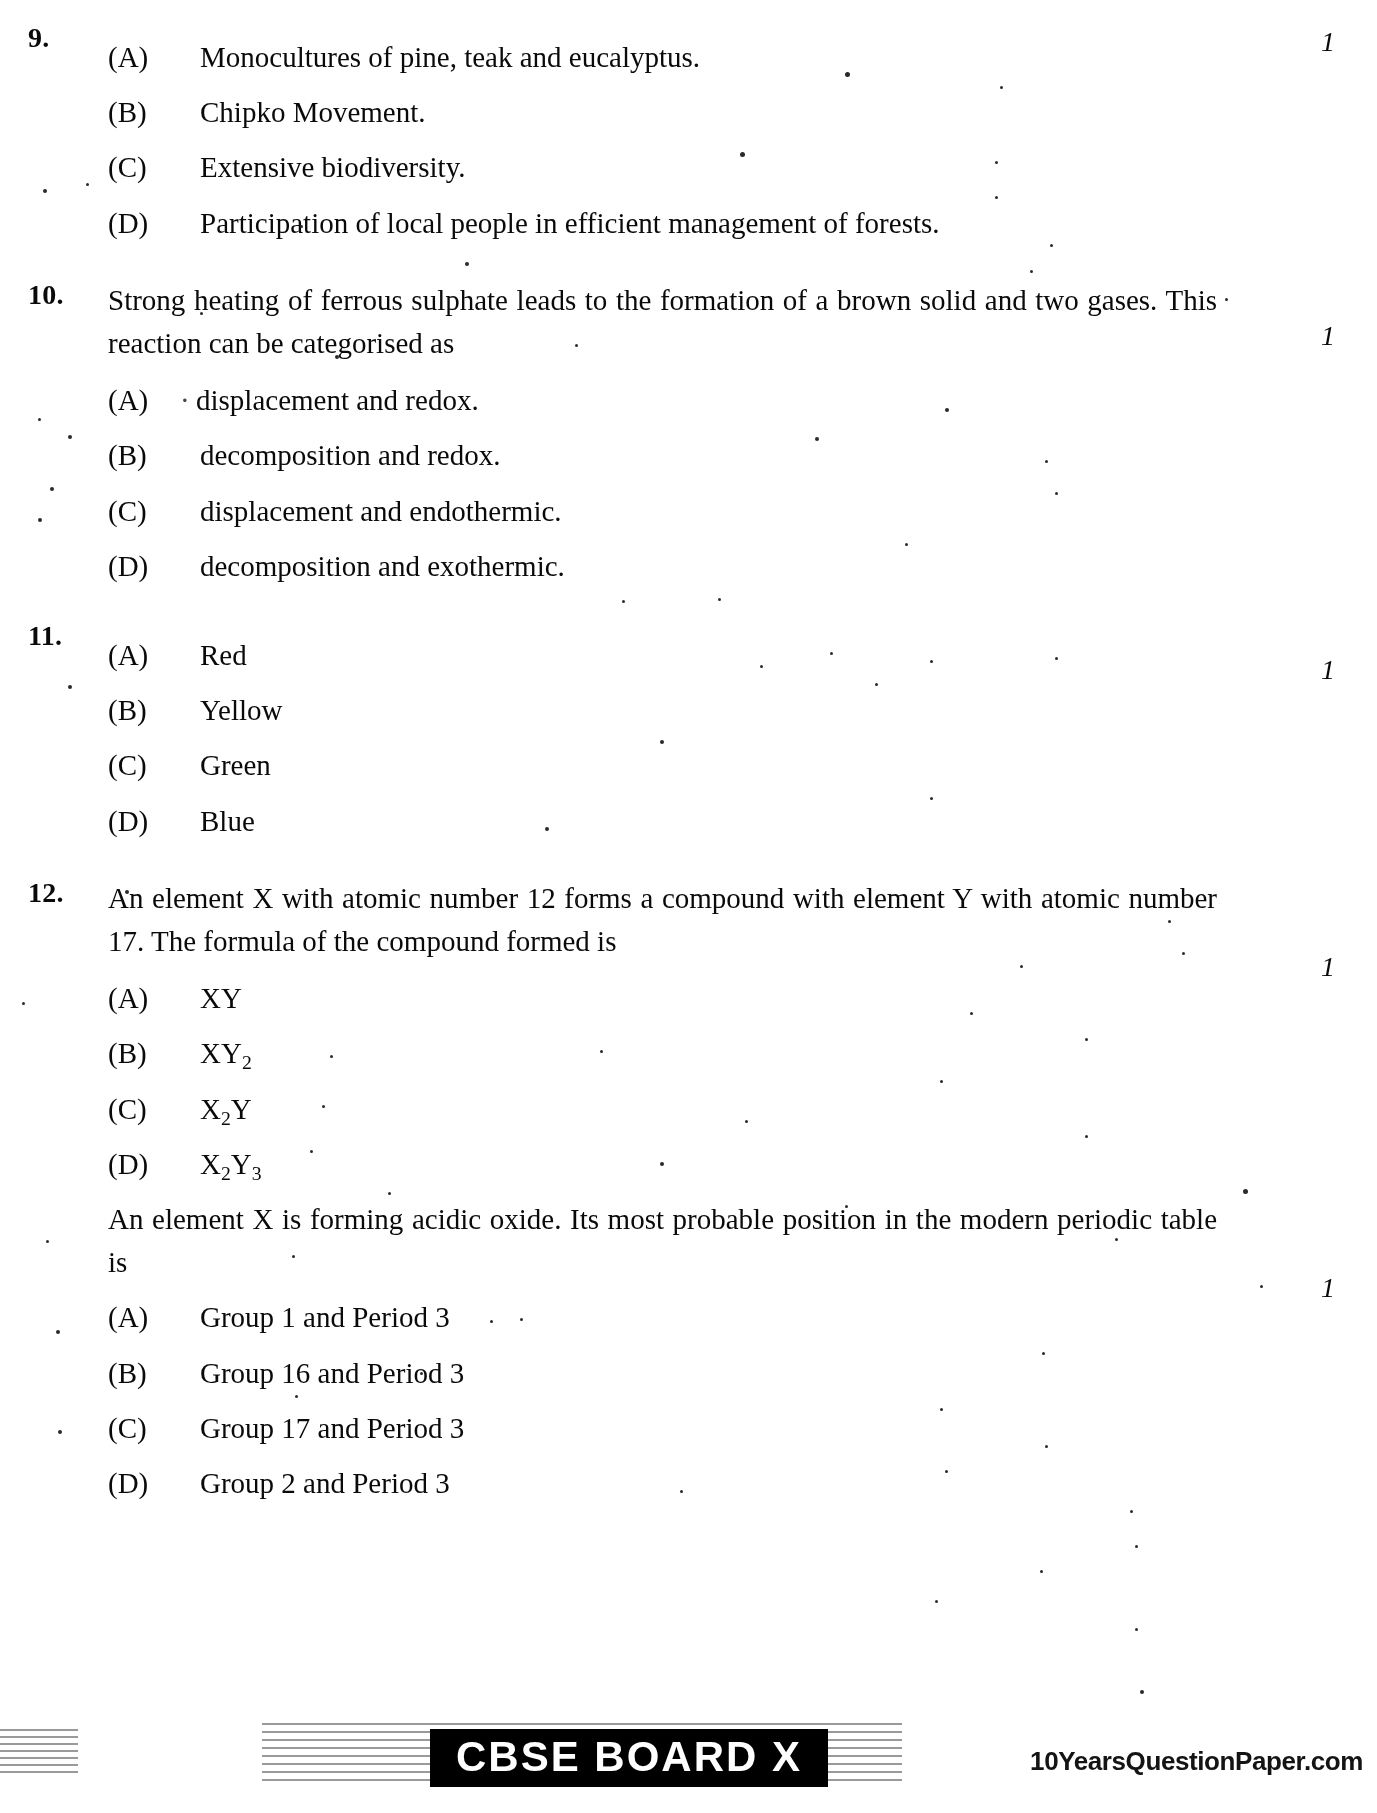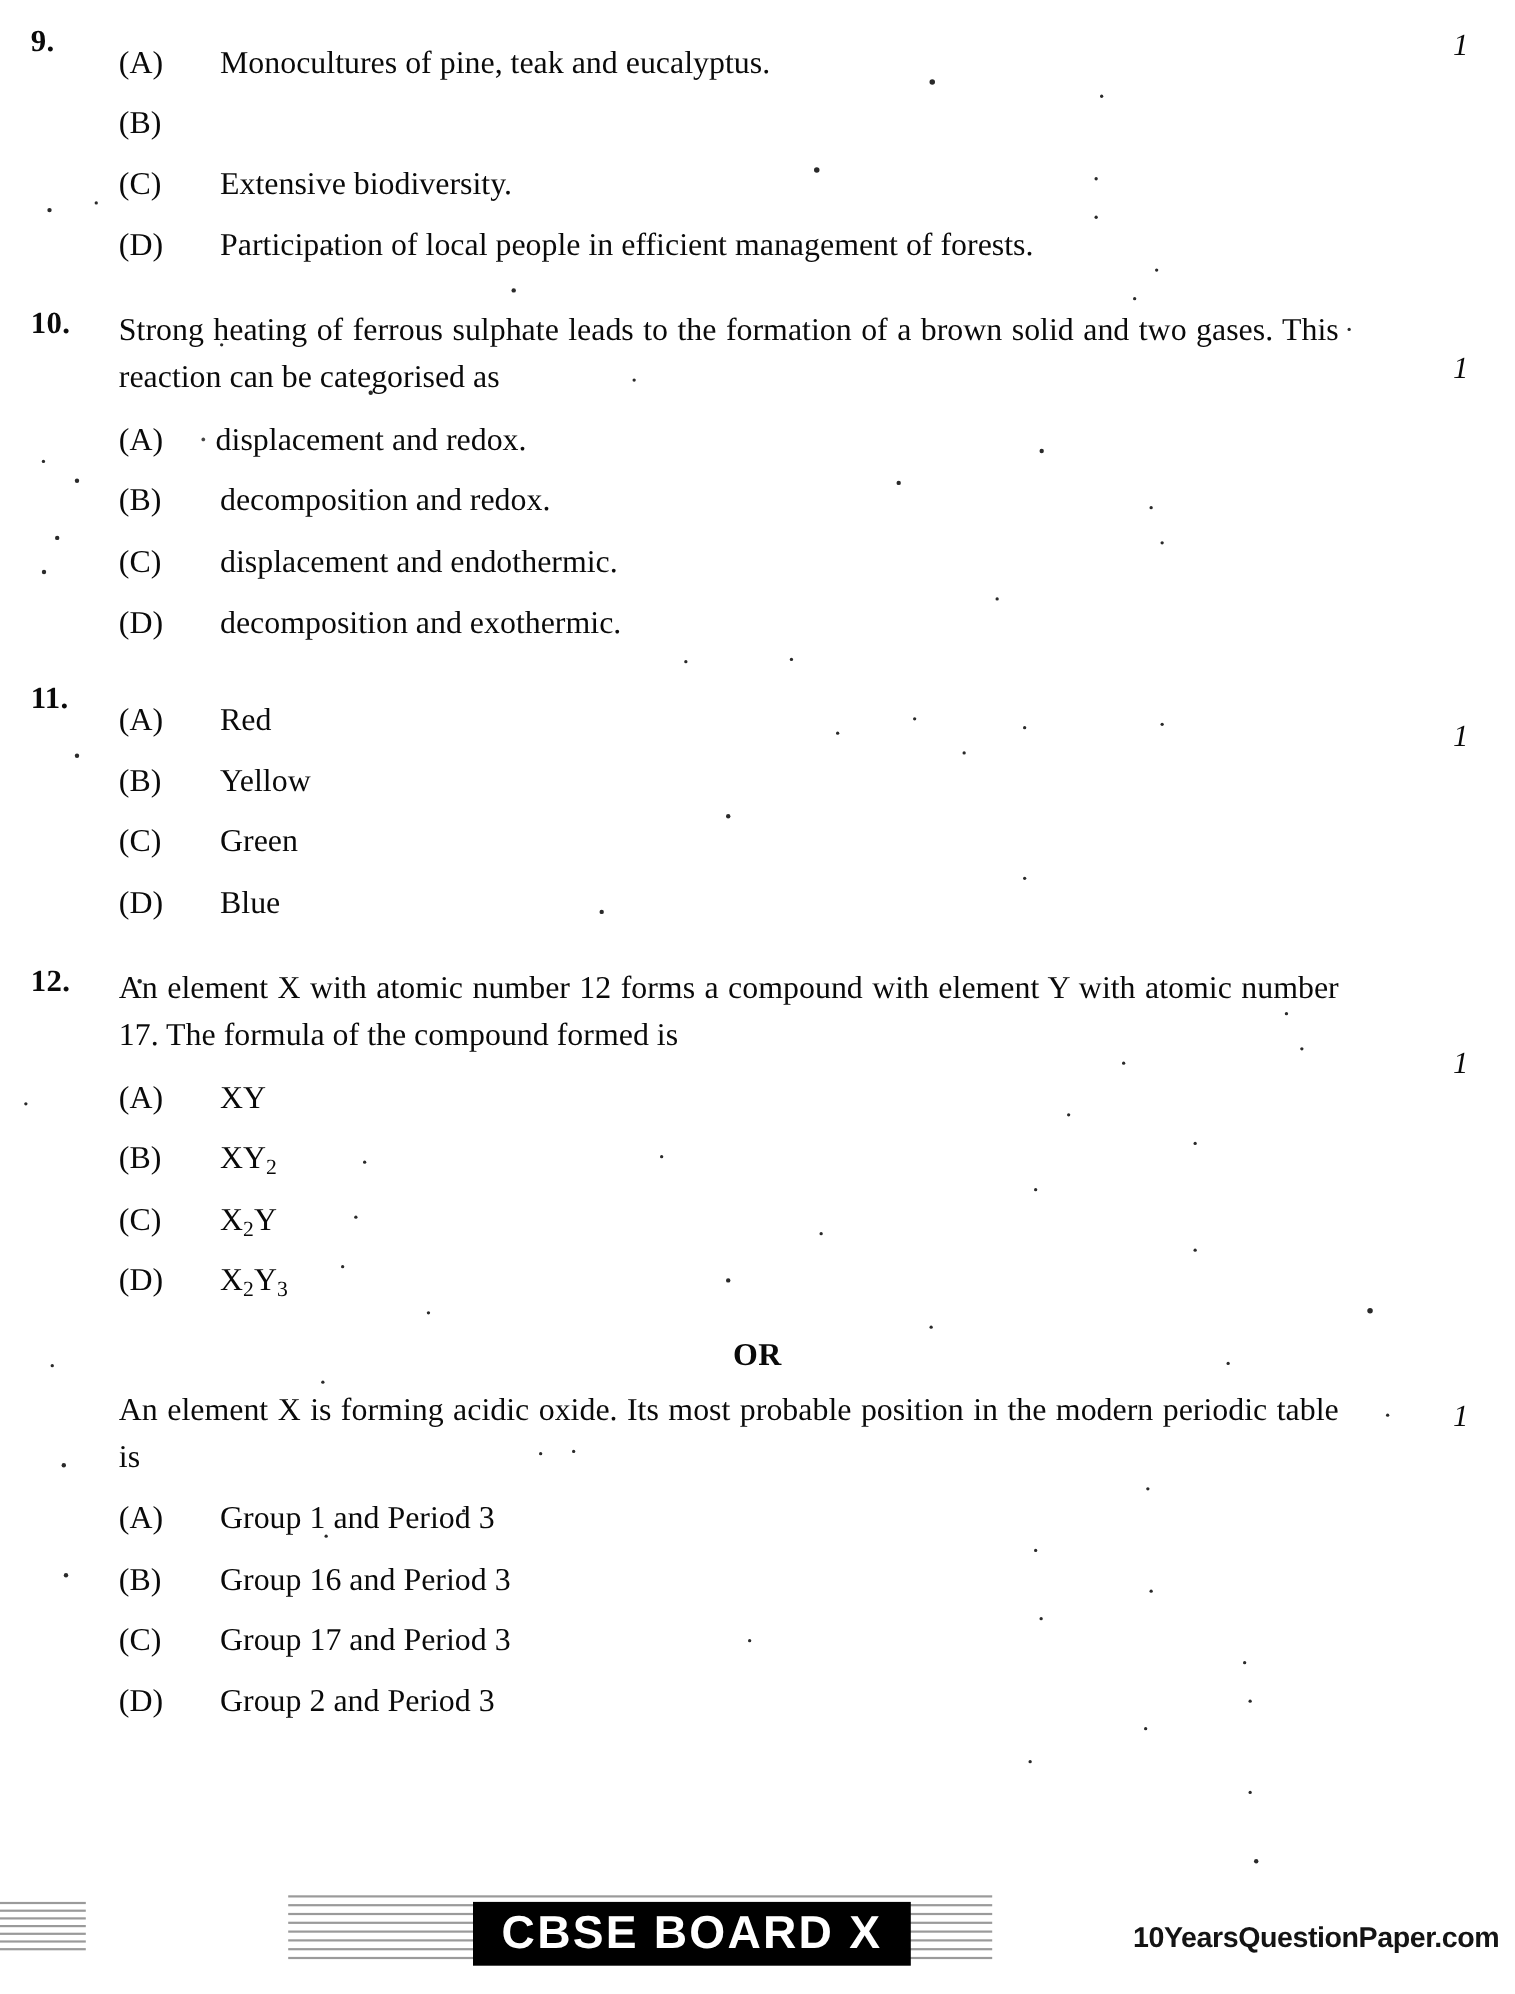--- a/index.html
+++ b/index.html
@@ -209,20 +209,21 @@
   <div class="q-block" style="padding-top:22px;">
     <div class="q-row">
       <span class="q-num">9.</span>
     </div>
     <div class="opt-row" style="margin-top:14px;">
       <span class="opt-label">(A)</span>
       <span class="opt-text">Monocultures of pine, teak and eucalyptus.</span>
     </div>
     <div class="opt-row" style="margin-top:12px;">
       <span class="opt-label">(B)</span>
+      <span class="opt-text">Chipko Movement.</span>
     </div>
     <div class="opt-row" style="margin-top:12px;">
       <span class="opt-label">(C)</span>
       <span class="opt-text">Extensive biodiversity.</span>
     </div>
     <div class="opt-row" style="margin-top:12px;">
       <span class="opt-label">(D)</span>
       <span class="opt-text">Participation of local people in efficient management of forests.</span>
     </div>
   </div>
@@ -287,21 +288,20 @@
     </div>
     <div class="opt-row" style="margin-top:12px;">
       <span class="opt-label">(C)</span>
       <span class="opt-text"><span>X</span><sub>2</sub><span>Y</span><sub></sub></span>
     </div>
     <div class="opt-row" style="margin-top:12px;">
       <span class="opt-label">(D)</span>
       <span class="opt-text"><span>X</span><sub>2</sub><span>Y</span><sub>3</sub></span>
     </div>
 
-    <div class="or-divider" style="margin-top:30px;">OR</div>
 
     <div class="q-row" style="margin-top:12px;font-family:Liberation Serif, serif;">
       <div class="q-text justified">An element X is forming acidic oxide. Its most probable position in the modern periodic table is</div>
     </div>
 
     <div class="opt-row" style="margin-top:12px;">
       <span class="opt-label">(A)</span>
       <span class="opt-text">Group 1 and Period 3</span>
     </div>
     <div class="opt-row" style="margin-top:12px;">

